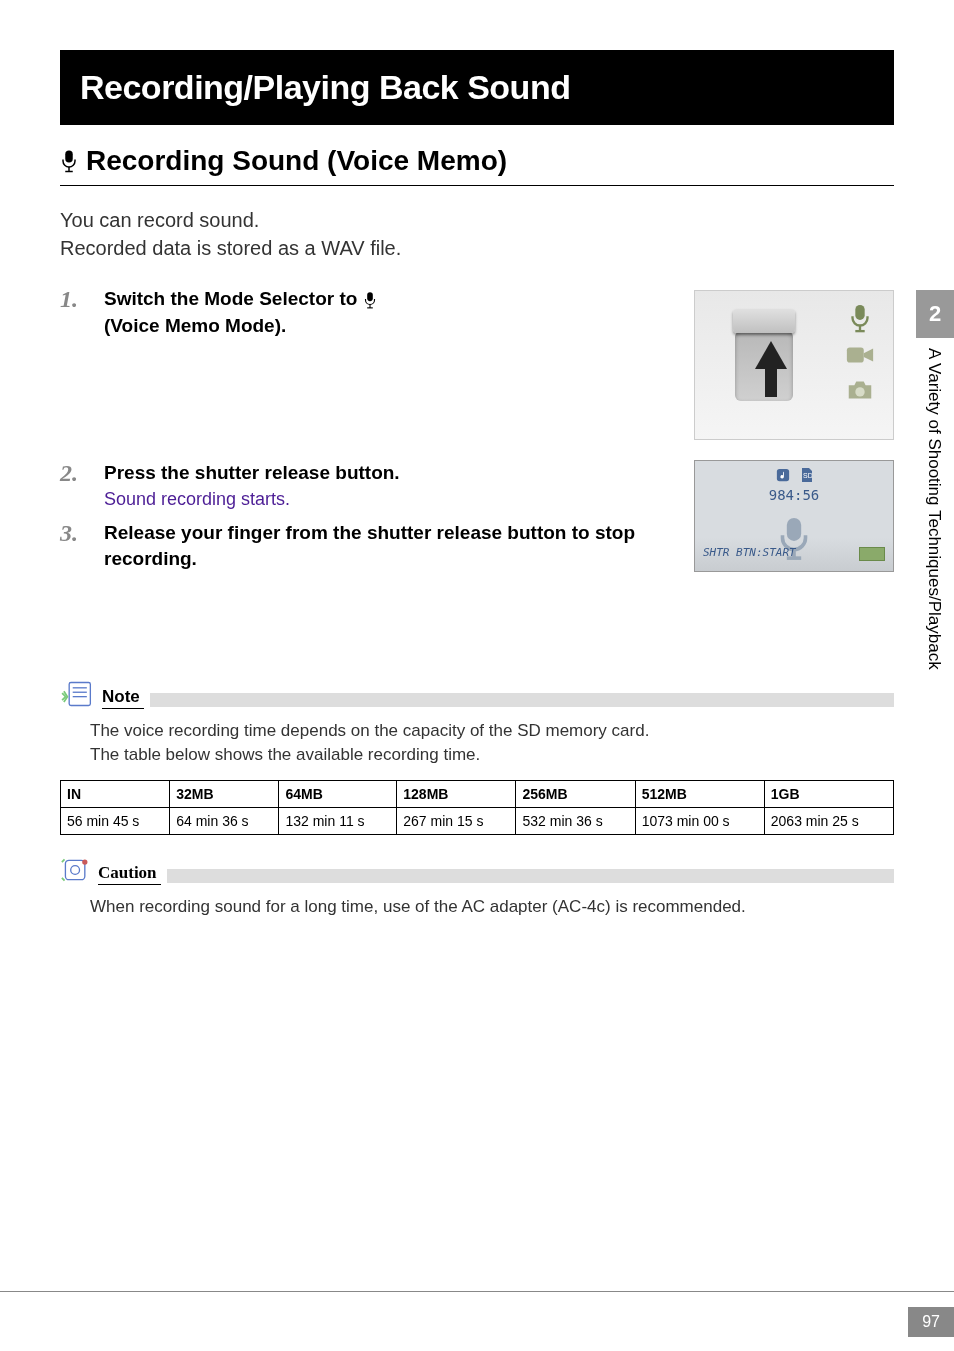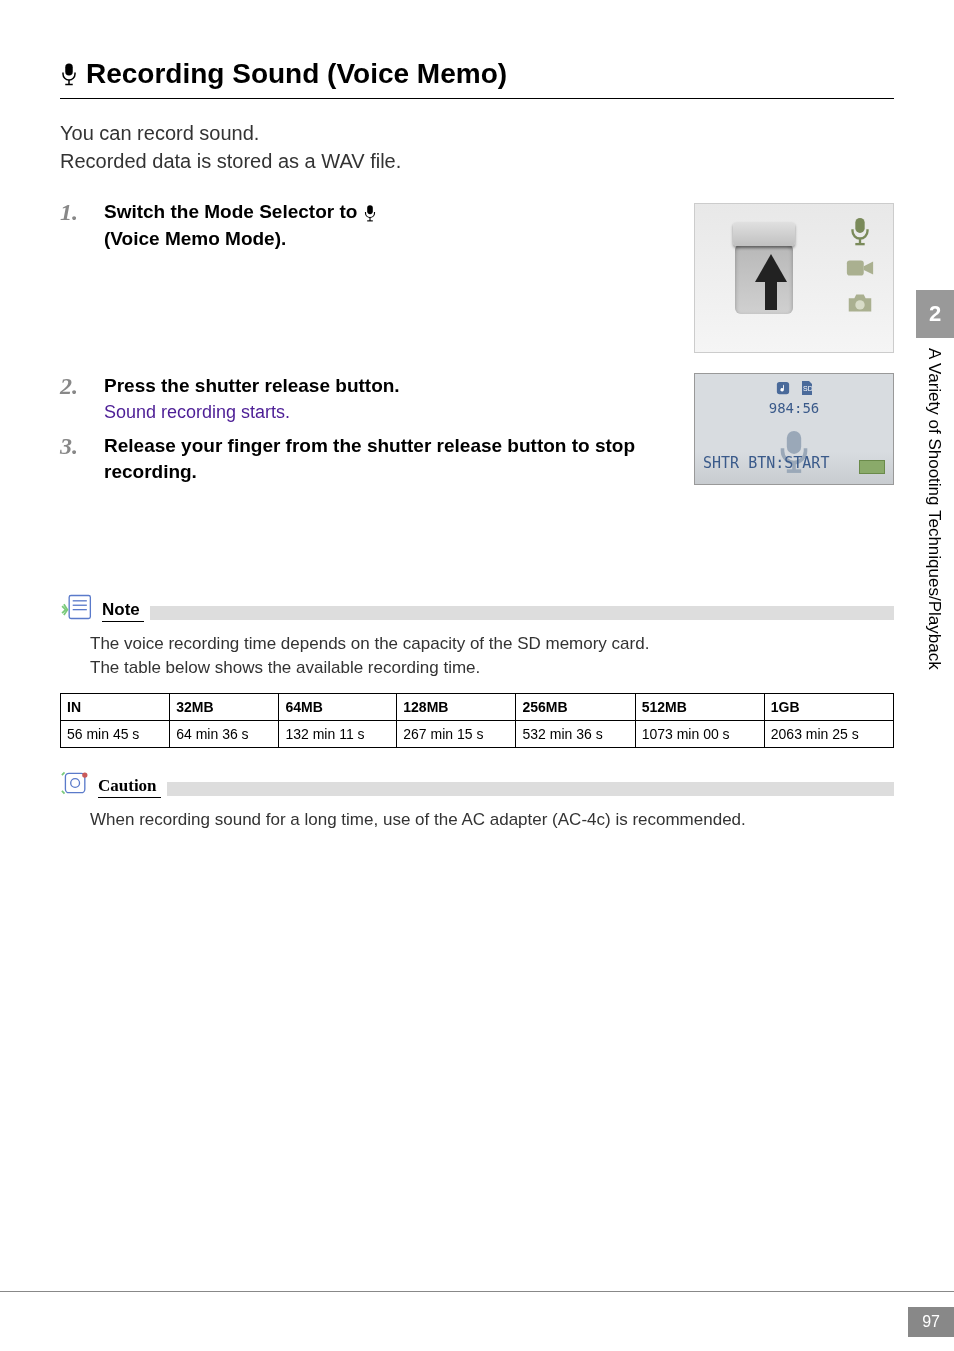--- a/index.html
+++ b/index.html
@@ -188,22 +188,23 @@
     left:50%;
     transform:translateX(-50%);
     width:36px;
     height:46px;
   }
   .lcd-bottom {
     position:absolute;
     bottom:12px;
     left:8px;
     font-family: monospace;
-    font-size:15px;
+    font-size:11px;
     color:#3a5a8a;
+    font-style:italic;
   }
   .lcd-battery {
     position:absolute;
     bottom:10px;
     right:8px;
     width:26px;
     height:14px;
     border:1px solid #6a8a4a;
     background:#8aaa6a;
   }
@@ -323,20 +324,23 @@
 </head>
 <body>
 
 <div class="side-tab">
   <div class="tab-num">2</div>
   <div class="tab-text">A Variety of Shooting Techniques/Playback</div>
 </div>
 
 <div class="page">
 
+  <div class="title-bar">
+    <h1>Recording/Playing Back Sound</h1>
+  </div>
 
   <div class="subtitle-row">
     <svg class="mic-small" viewBox="0 0 24 32">
       <rect x="7" y="2" width="10" height="16" rx="5" fill="#000"></rect>
       <path d="M4 14 v2 a8 8 0 0 0 16 0 v-2" fill="none" stroke="#000" stroke-width="2"></path>
       <line x1="12" y1="24" x2="12" y2="30" stroke="#000" stroke-width="2"></line>
       <line x1="7" y1="30" x2="17" y2="30" stroke="#000" stroke-width="2"></line>
     </svg>
     <h2>Recording Sound (Voice Memo)</h2>
   </div>

